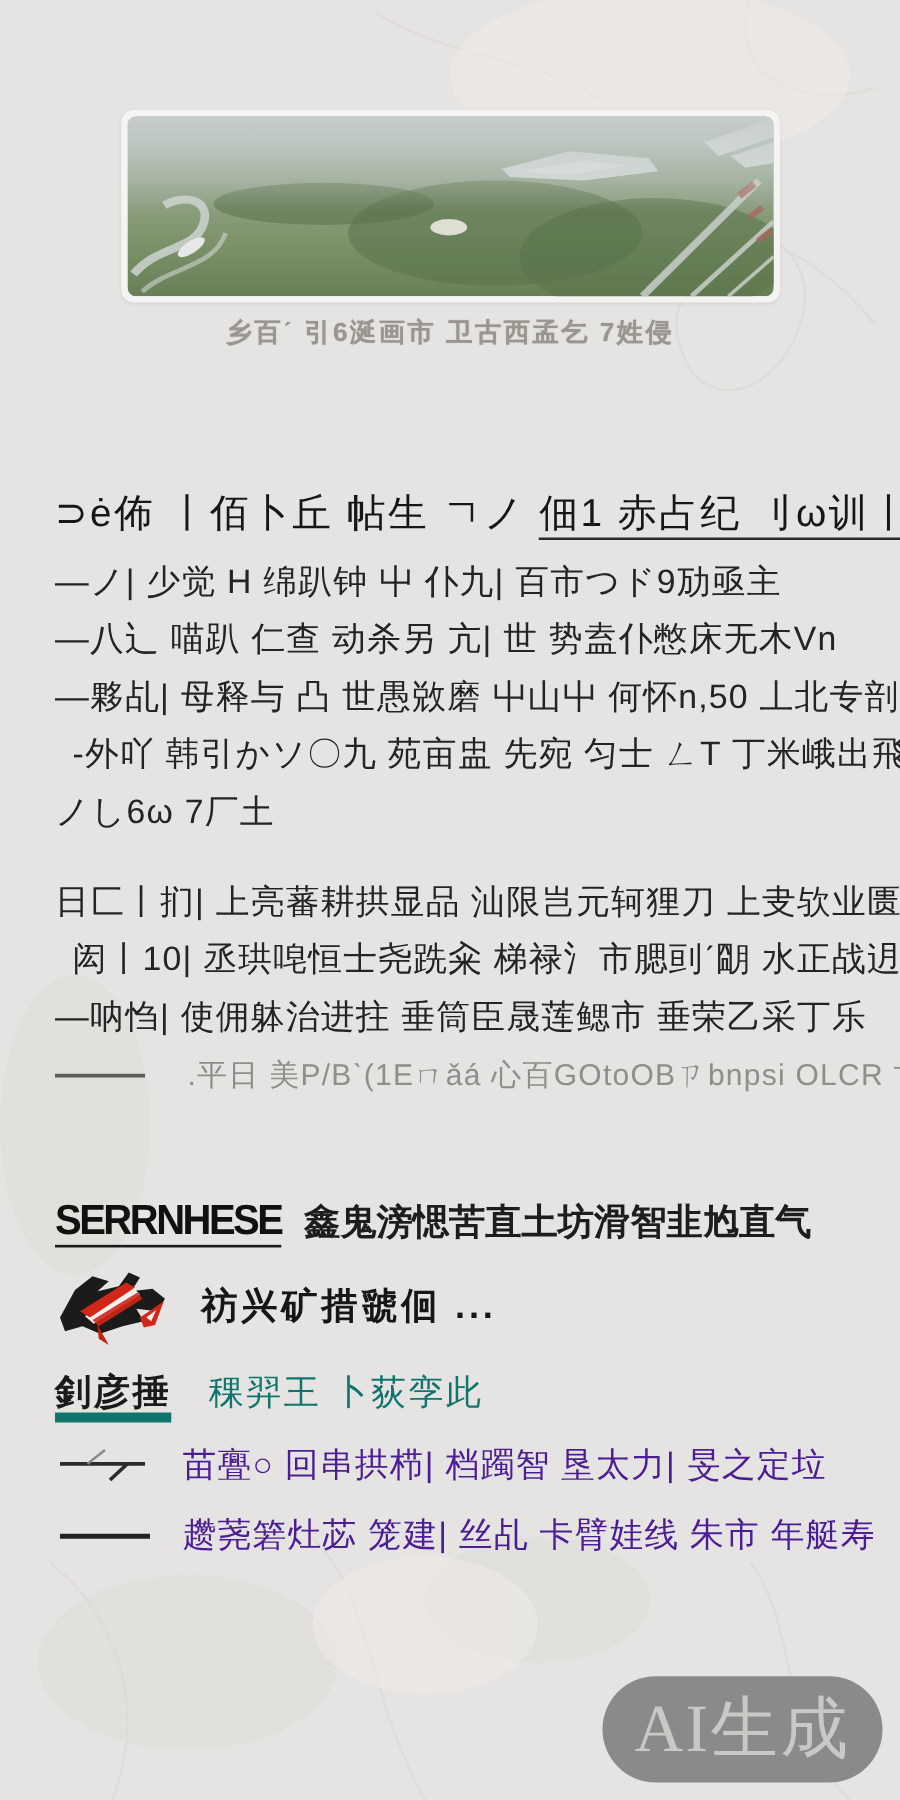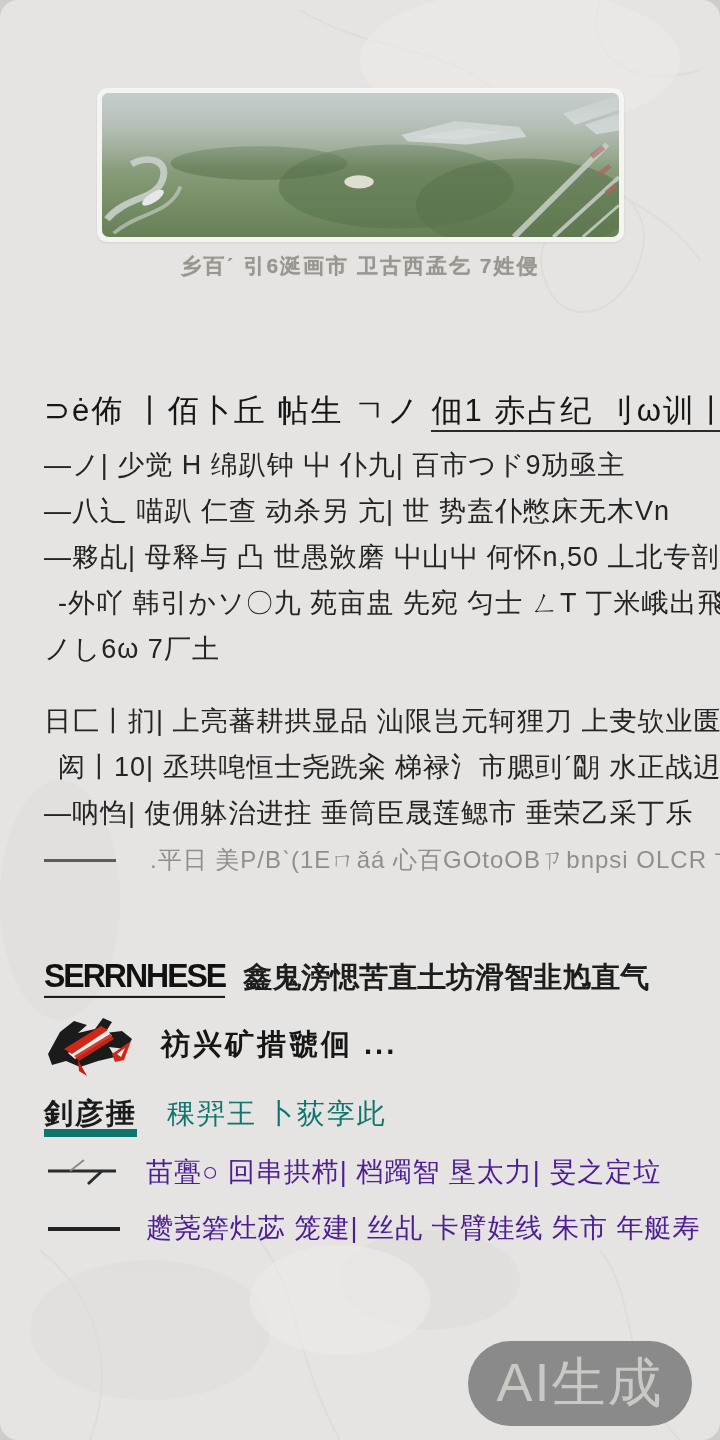--- a/index.html
+++ b/index.html
@@ -1,21 +1,20 @@
 <!DOCTYPE html>
 <html><head>
 <meta charset="utf-8">
 <style>
   html,body{margin:0;padding:0;background:#cfcdca;}
   .page{
     position:relative;width:720px;height:1440px;overflow:hidden;
     background:#e6e4e2;
     font-family:"Liberation Sans","DejaVu Sans",sans-serif;
     color:#222;
-    border-radius:18px;
   }
   .bg-tex{position:absolute;left:0;top:0;width:720px;height:1440px;pointer-events:none;}
 
   
   .photo-card{
     position:absolute;left:97px;top:88px;width:527px;height:154px;
     background:#f4f4f2;border-radius:10px;padding:5px;box-sizing:border-box;
     box-shadow:0 1px 3px rgba(0,0,0,0.08);
   }
   .photo-card svg{display:block;width:100%;height:100%;border-radius:7px;}
@@ -56,24 +55,24 @@
   .tagline{font-size:29px;font-weight:bold;color:#161616;letter-spacing:3px;white-space:nowrap;}
   .brandrow3{margin-top:16px;white-space:nowrap;}
   .sub-bold{font-size:29px;font-weight:bold;color:#1a1a1a;border-bottom:8px solid #0f766e;letter-spacing:2px;}
   .sub-rest{font-size:28px;color:#0f766e;margin-left:30px;letter-spacing:2px;}
   .bulletrow{display:flex;align-items:center;margin-top:20px;}
   .bullet-marker{flex:0 0 auto;margin-right:22px;}
   .bullet-text{font-size:27px;color:#4c1d95;letter-spacing:1px;white-space:nowrap;}
 
   
   .watermark{
-    position:absolute;left:468px;top:1341px;width:224px;height:85px;
+    position:absolute;left:482px;top:1341px;width:224px;height:85px;
     background:#8a8a8a;border-radius:43px;
     display:flex;align-items:center;justify-content:center;
-    font-size:54px;color:#c9c8c5;letter-spacing:2px;
+    font-size:54px;color:#c9c8c5;letter-spacing:2px;font-family:Liberation Serif, serif;
   }
 </style>
 </head>
 <body>
 
 <div class="page">
 
   <svg class="bg-tex" viewBox="0 0 720 1440" xmlns="http://www.w3.org/2000/svg">
     <g stroke="#d9d6d2" stroke-width="2" fill="none" opacity="0.55">
       <path d="M300,10 C380,60 470,40 520,120 C560,190 640,180 700,260"></path>

